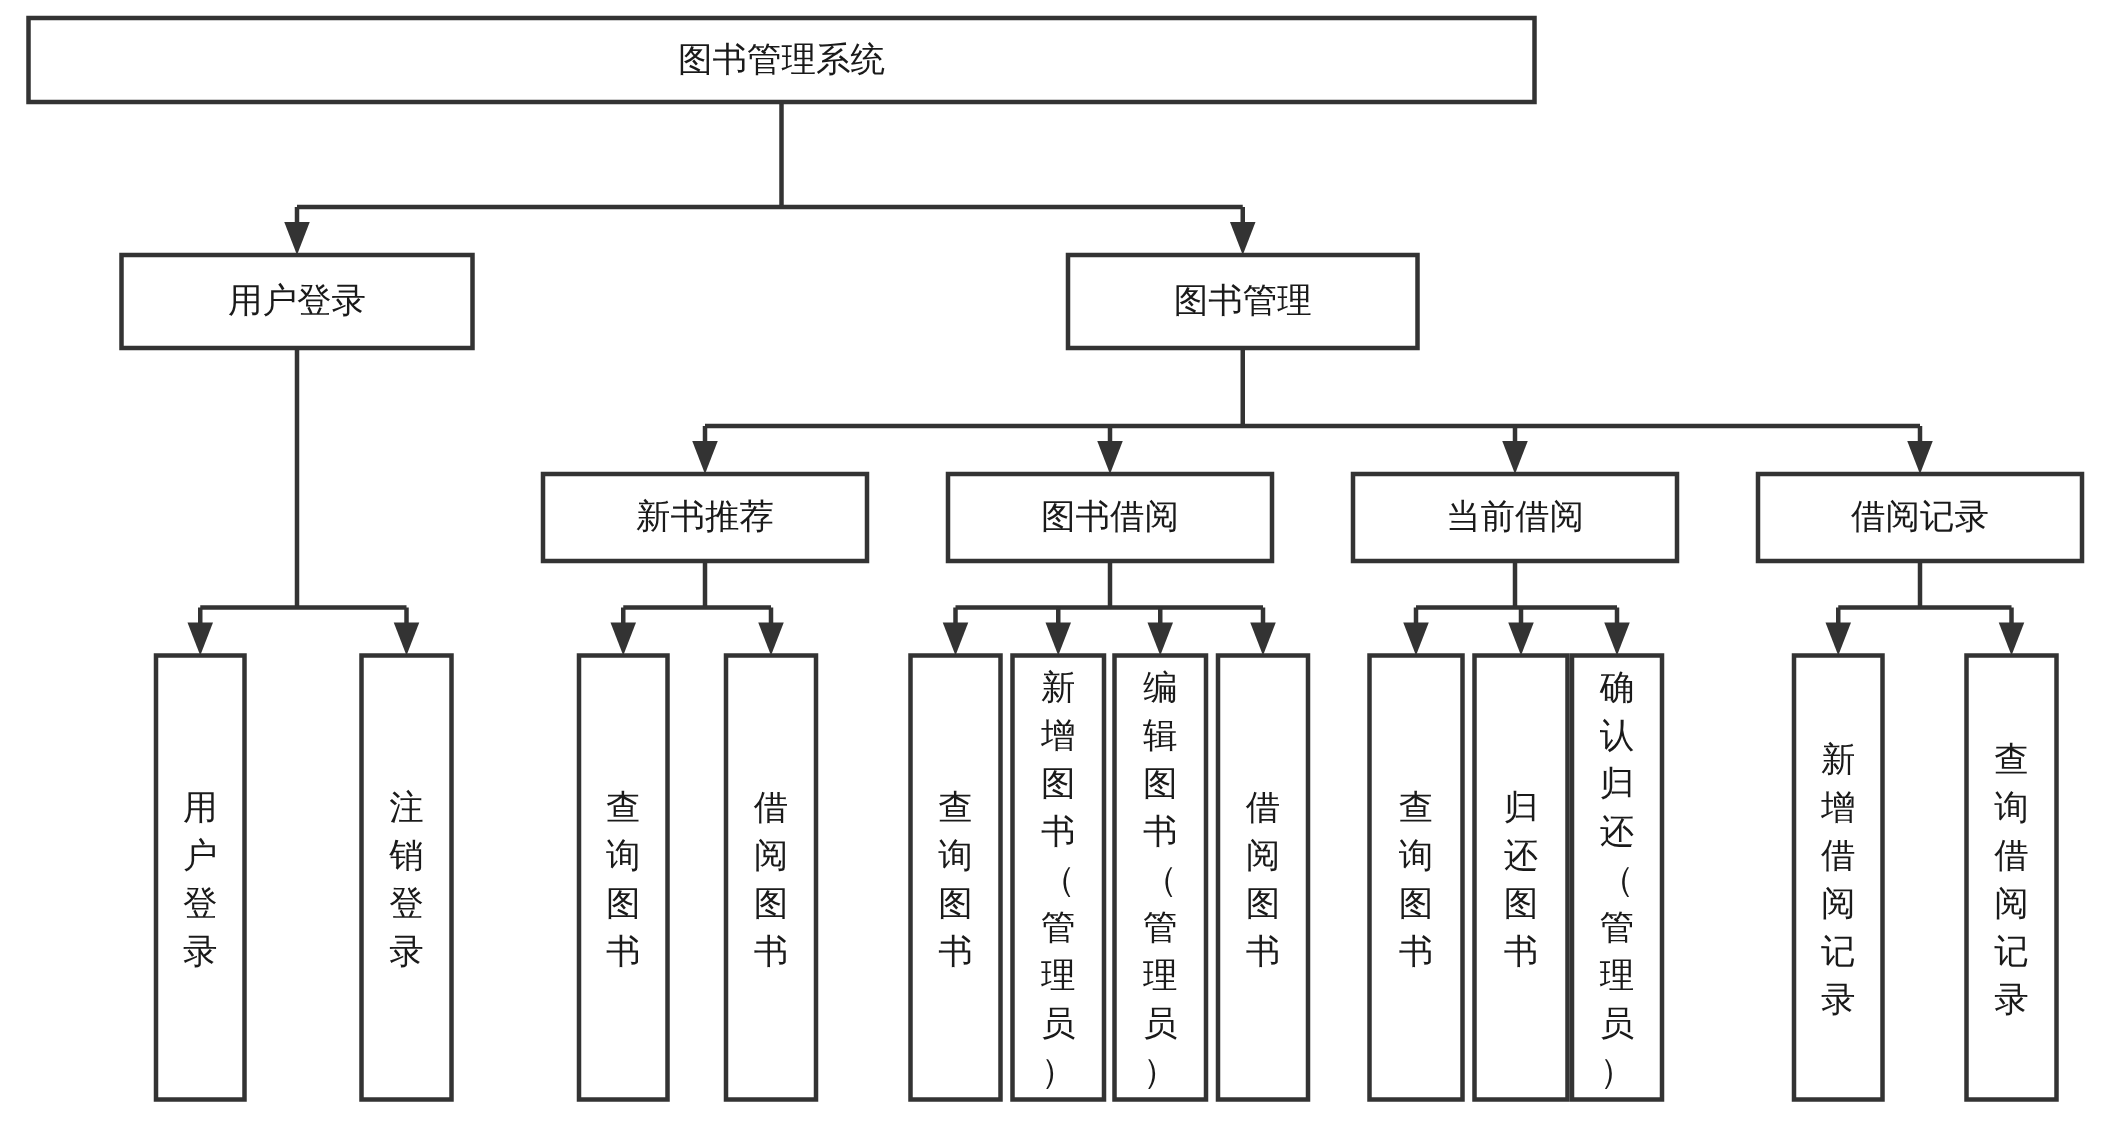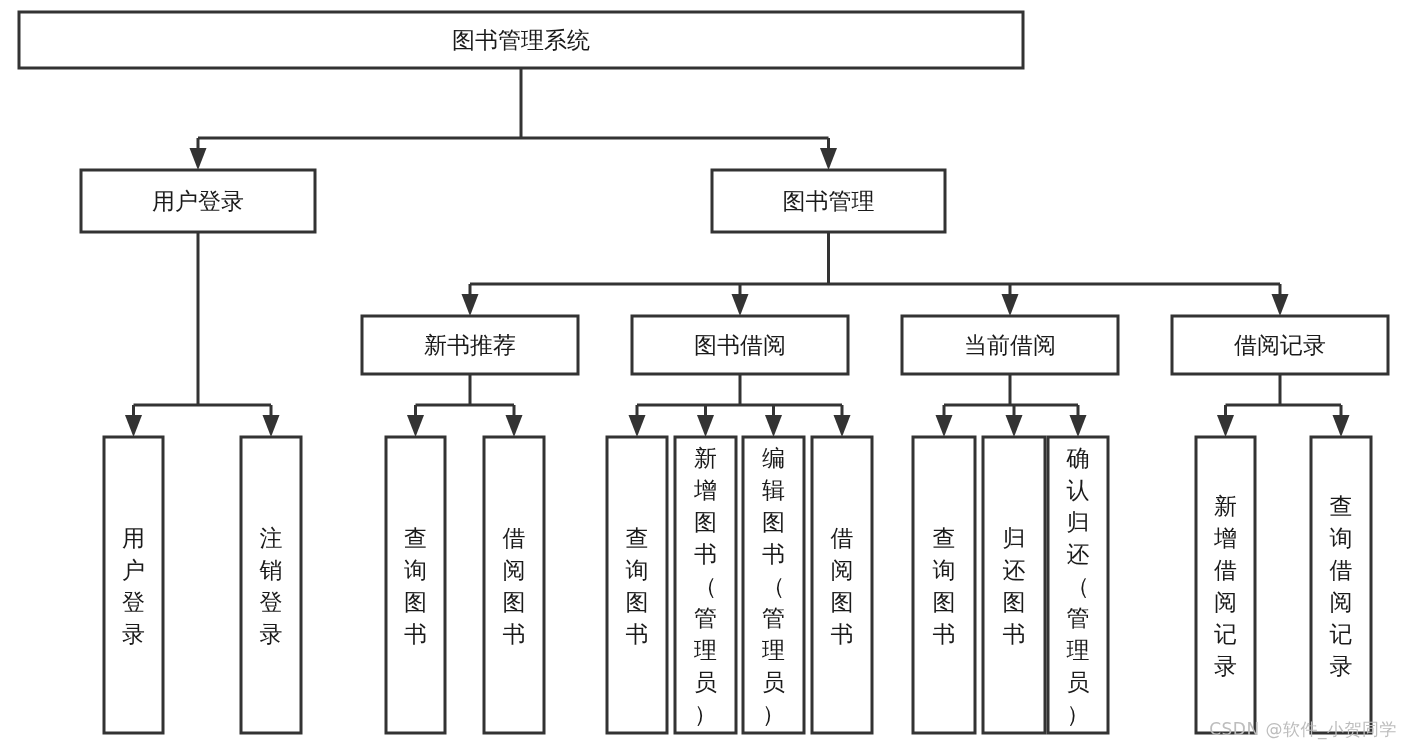--- a/index.html
+++ b/index.html
@@ -195,14 +195,13 @@
         <g>
           <rect class="node-rect" x="1196" y="437" width="59" height="296"></rect>
           <text class="node-label-v" x="1225.5" y="513.96"><tspan x="1225.5" dy="0">新</tspan><tspan x="1225.5" dy="32">增</tspan><tspan x="1225.5" dy="32">借</tspan><tspan x="1225.5" dy="32">阅</tspan><tspan x="1225.5" dy="32">记</tspan><tspan x="1225.5" dy="32">录</tspan></text>
         </g>
         <g>
           <rect class="node-rect" x="1311" y="437" width="60" height="296"></rect>
           <text class="node-label-v" x="1341" y="513.96"><tspan x="1341" dy="0">查</tspan><tspan x="1341" dy="32">询</tspan><tspan x="1341" dy="32">借</tspan><tspan x="1341" dy="32">阅</tspan><tspan x="1341" dy="32">记</tspan><tspan x="1341" dy="32">录</tspan></text>
         </g>
       </g>
   </svg>
-  <div class="watermark">CSDN @软件_小贺同学</div>
 </div>
 
 </body></html>

